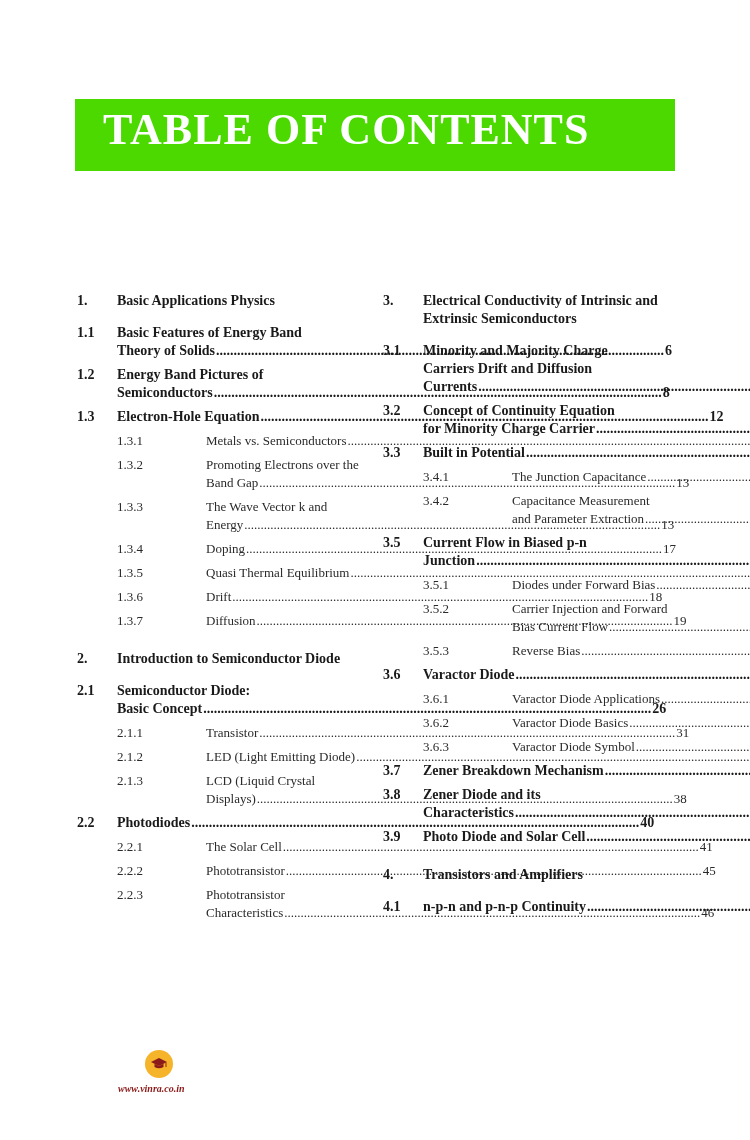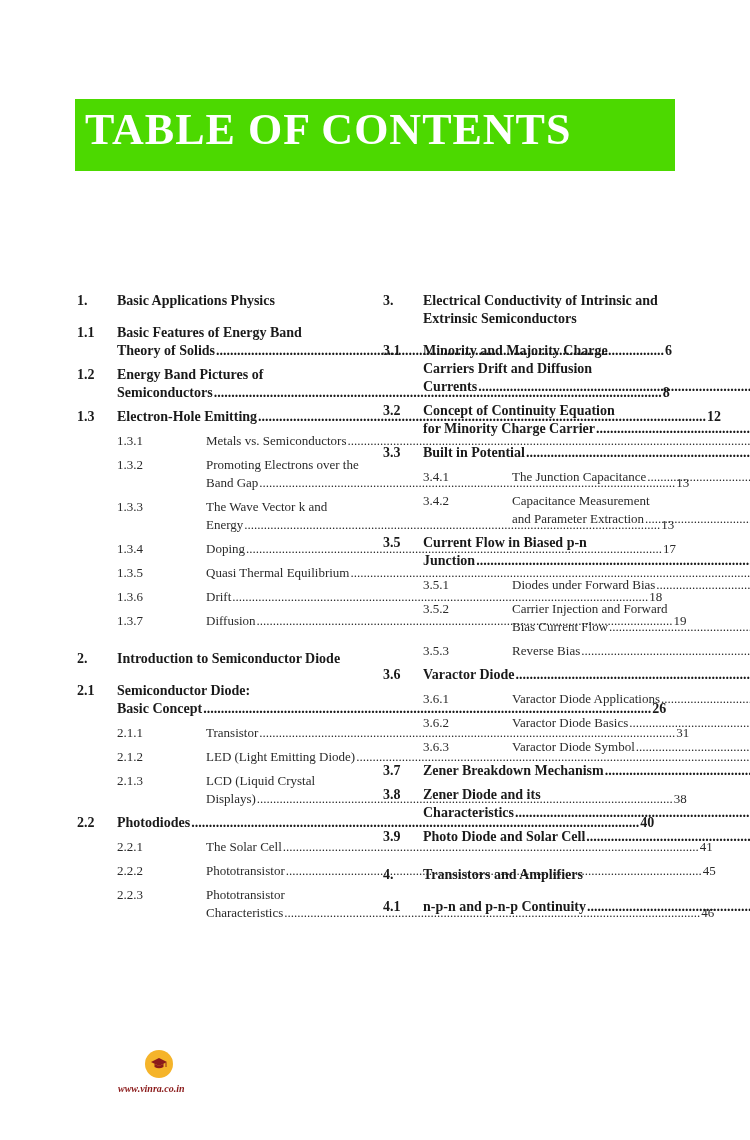--- a/index.html
+++ b/index.html
@@ -1,18 +1,18 @@
 <!DOCTYPE html>
 <html><head>
 <meta charset="utf-8">
 <style>
   html, body { margin:0; padding:0; background:#ffffff; }
   body { width:750px; height:1140px; position:relative; overflow:hidden; font-family:"Liberation Serif", "DejaVu Serif", serif; color:#1a1a1a; }
   .banner { position:absolute; left:75px; top:99px; width:600px; height:72px; background:#4cd900; }
-  .banner-title { position:absolute; left:10px; top:4px; color:#ffffff; font-family:"Liberation Serif", serif; font-weight:bold; font-size:44px; letter-spacing:1px; line-height:54px; }
+  .banner-title { position:absolute; left:28px; top:4px; color:#ffffff; font-family:"Liberation Serif", serif; font-weight:bold; font-size:44px; letter-spacing:1px; line-height:54px; }
   .col { position:absolute; top:290px; width:290px; }
   .col-left { left:77px; }
   .col-right { left:383px; width:293px; }
   .chapter { display:flex; font-weight:bold; font-size:14px; line-height:18px; margin-top:2px; margin-bottom:14px; }
   .chapter .num { width:40px; flex:none; }
   .chapter .ttl { flex:1; }
   .chapter.gap { margin-top:20px; }
   .entry { display:flex; font-weight:bold; font-size:14px; line-height:18px; margin-bottom:6px; }
   .entry .num { width:40px; flex:none; }
   .entry .body { flex:1; }
@@ -63,21 +63,21 @@
           <span class="dots"></span>
           <span class="pg">8</span>
         </span>
     </span>
   </div>
 
   <div class="entry">
     <span class="num">1.3</span>
     <span class="body">
       <span class="lastline">
-          <span class="txt">Electron-Hole Emitting</span>
+          <span class="txt">Electron-Hole Equation</span>
           <span class="dots"></span>
           <span class="pg">12</span>
         </span>
     </span>
   </div>
 
   <div class="sub">
     <span class="num">1.3.1</span>
     <span class="body">
         <span class="lastline">

